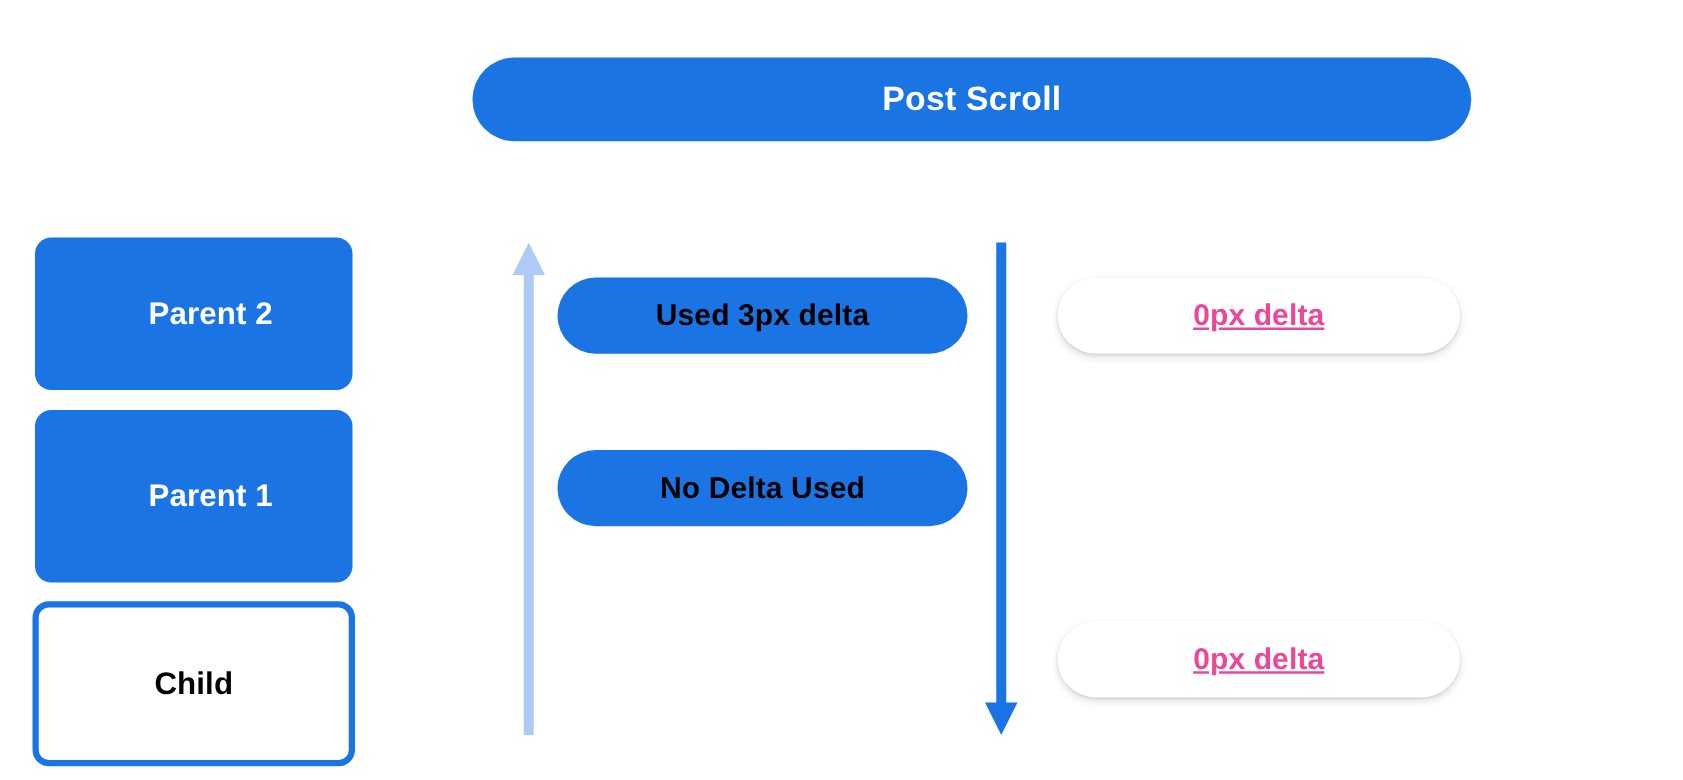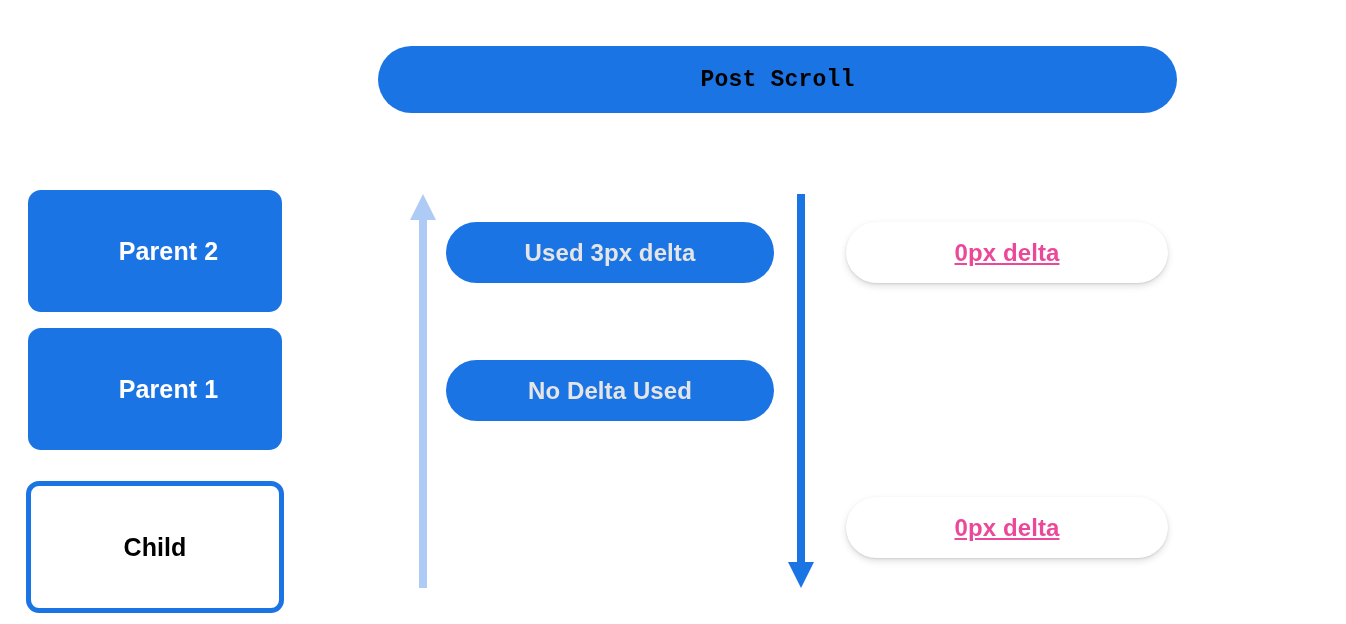--- a/index.html
+++ b/index.html
@@ -27,25 +27,24 @@
     top: 46px;
     width: 799px;
     height: 67px;
     background: #1b74e4;
     border-radius: 34px;
     display: flex;
     align-items: center;
     justify-content: center;
   }
   .title-bar .label {
-    color: #000000;
-    font-size: 23px;
+    color: #ffffff;
+    font-size: 27px;
     font-weight: bold;
     letter-spacing: 0.2px;
-    font-family: Liberation Mono, monospace;
   }
 
   
   .stack-box {
     position: absolute;
     left: 28px;
     width: 254px;
     border-radius: 13px;
     display: flex;
     align-items: center;
@@ -69,21 +68,21 @@
     width: 258px;
     background: #ffffff;
     border: 5px solid #1b74e4;
     margin-top: 19px;
   }
   .stack-box.outlined .label {
     color: #000000;
     font-weight: bold;
   }
   #box-parent2 { top: 190px; height: 122px; }
-  #box-parent1 { top: 328px; height: 122px; }
+  #box-parent1 { top: 328px; height: 138px; }
   #box-child   { top: 462px; height: 132px; }
 
   
   .arrow {
     position: absolute;
     top: 192px;
     width: 40px;
     height: 398px;
   }
   #arrow-up   { left: 403px; }
@@ -103,21 +102,21 @@
     font-size: 24px;
     font-weight: bold;
     letter-spacing: 0.1px;
   }
   .pill.blue {
     left: 446px;
     width: 328px;
     background: #1b74e4;
   }
   .pill.blue .label {
-    color: #e5e5e5;
+    color: #000000;
   }
   .pill.white {
     left: 846px;
     width: 322px;
     background: #ffffff;
     box-shadow: 0 3px 7px rgba(0,0,0,0.13), 0 1px 2px rgba(0,0,0,0.10);
   }
   .pill.white .label {
     color: #ec4899;
     text-decoration: underline;

